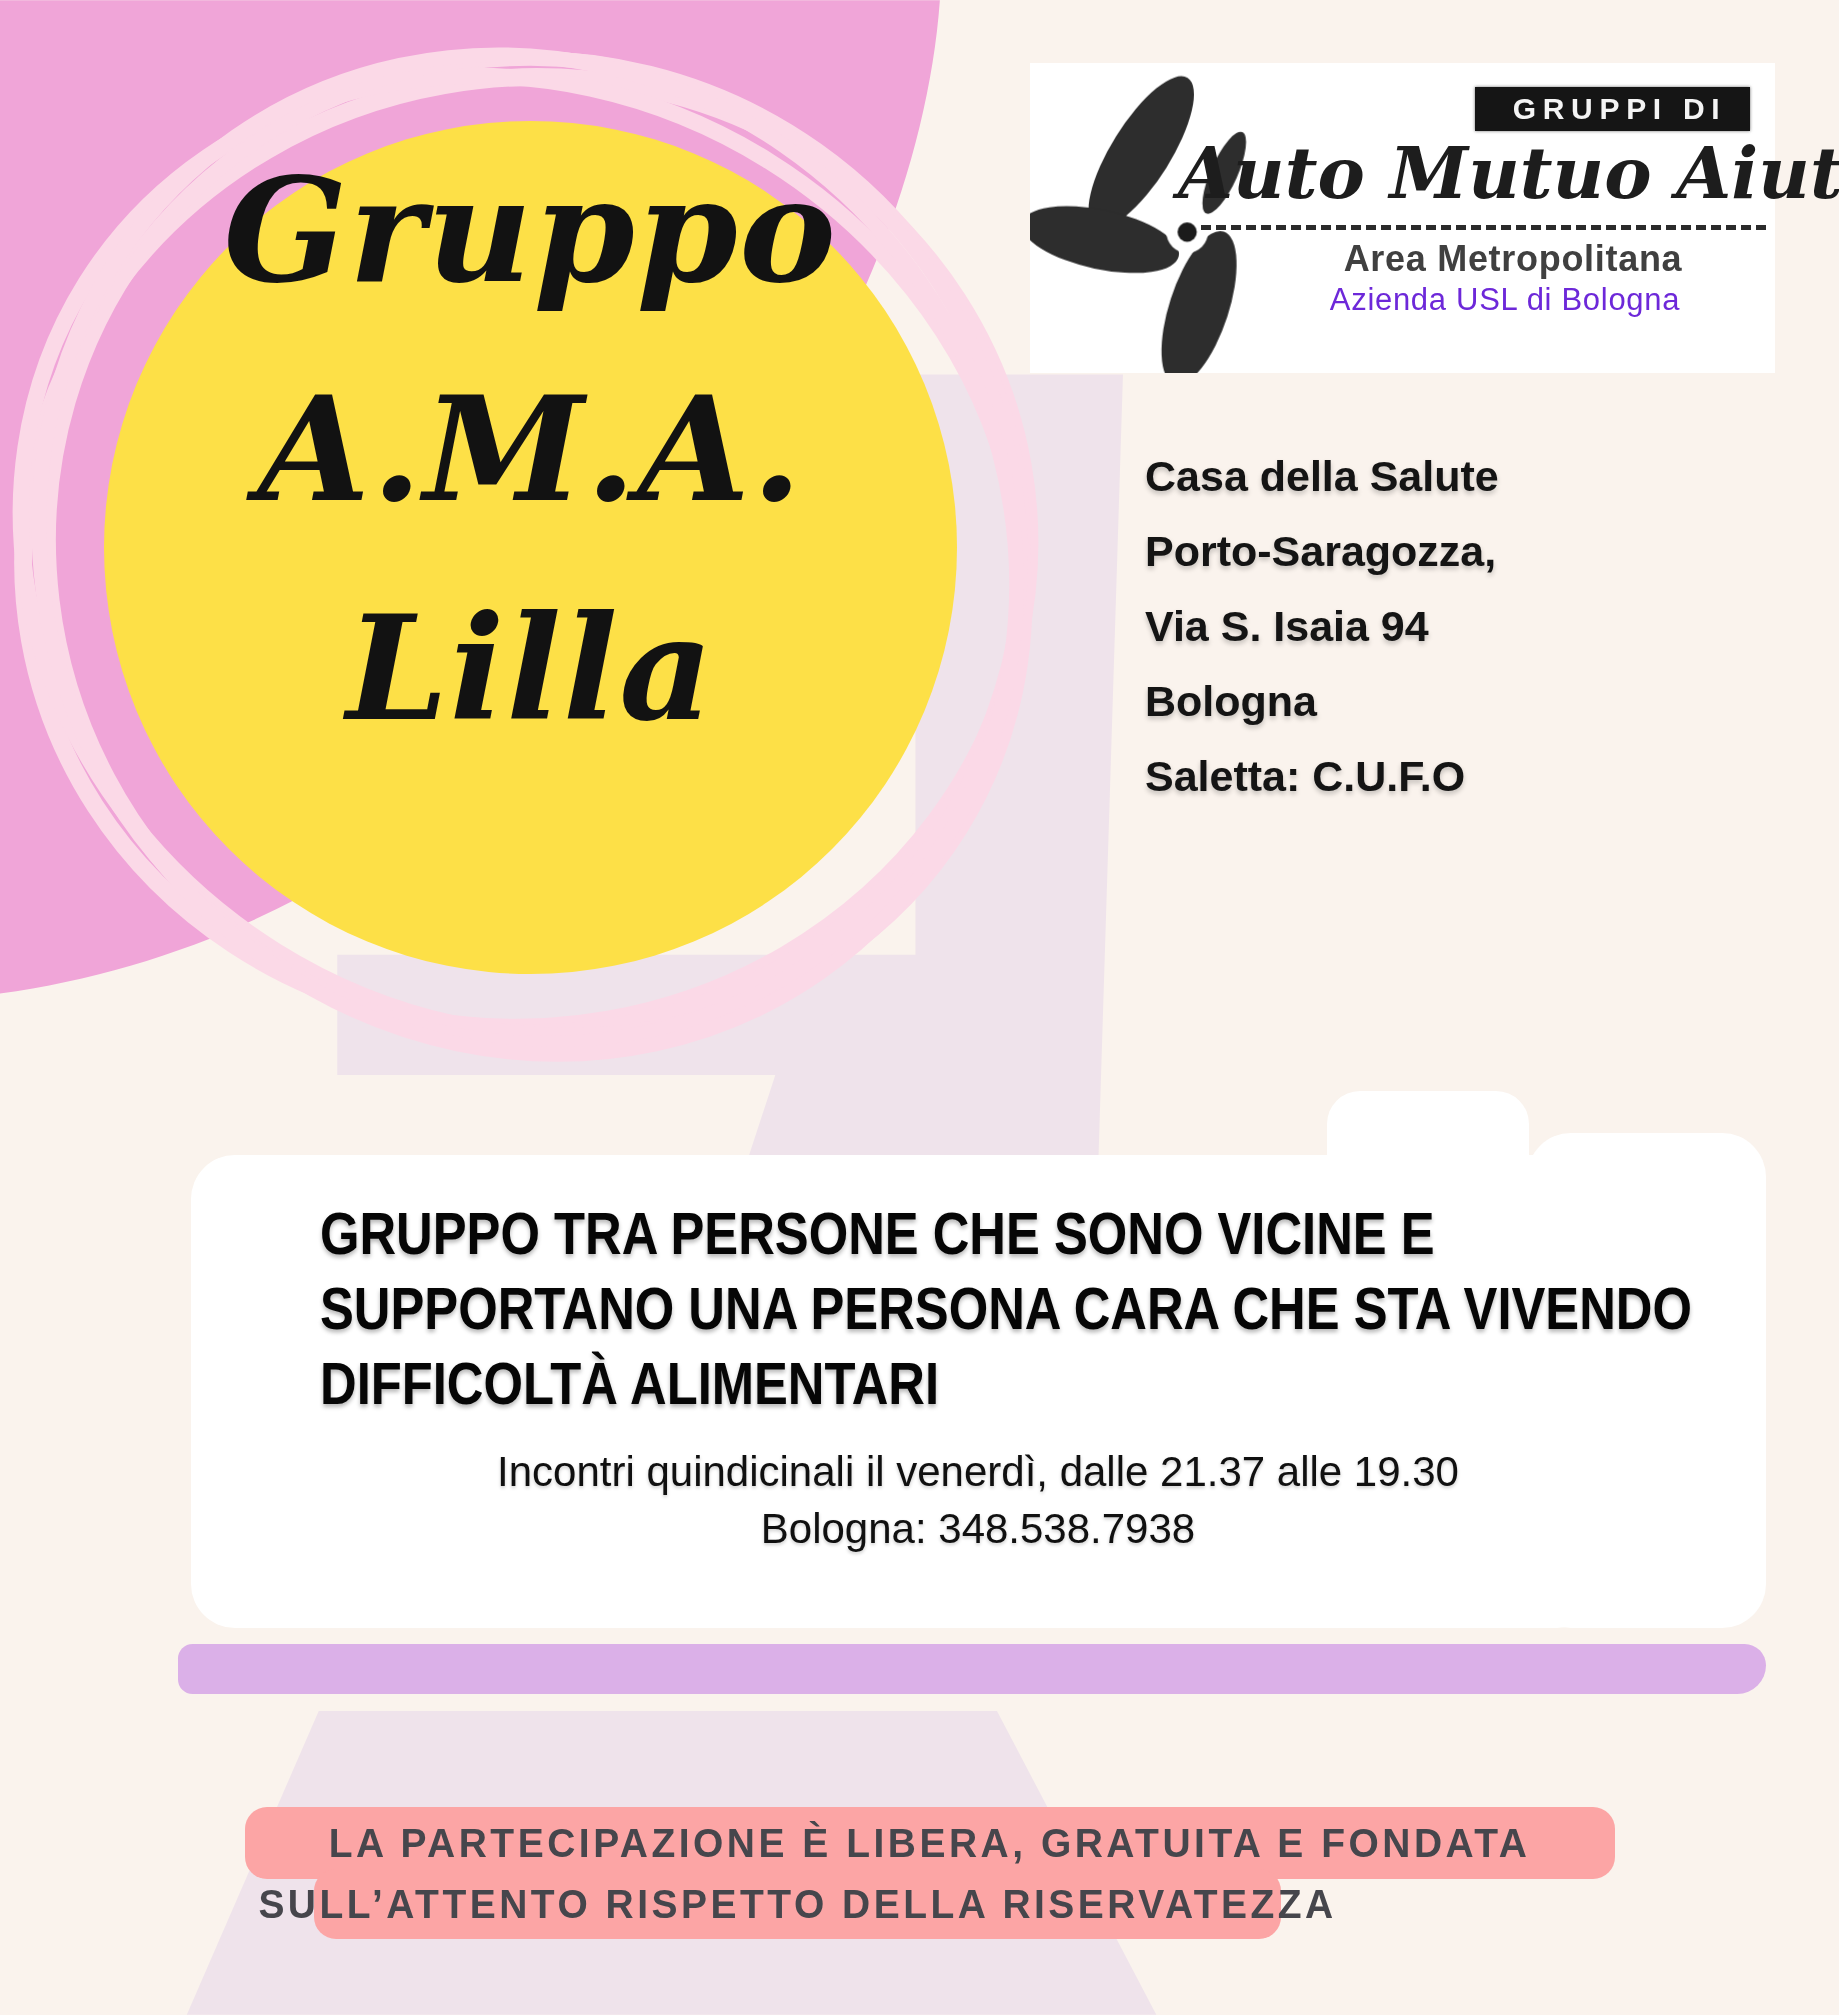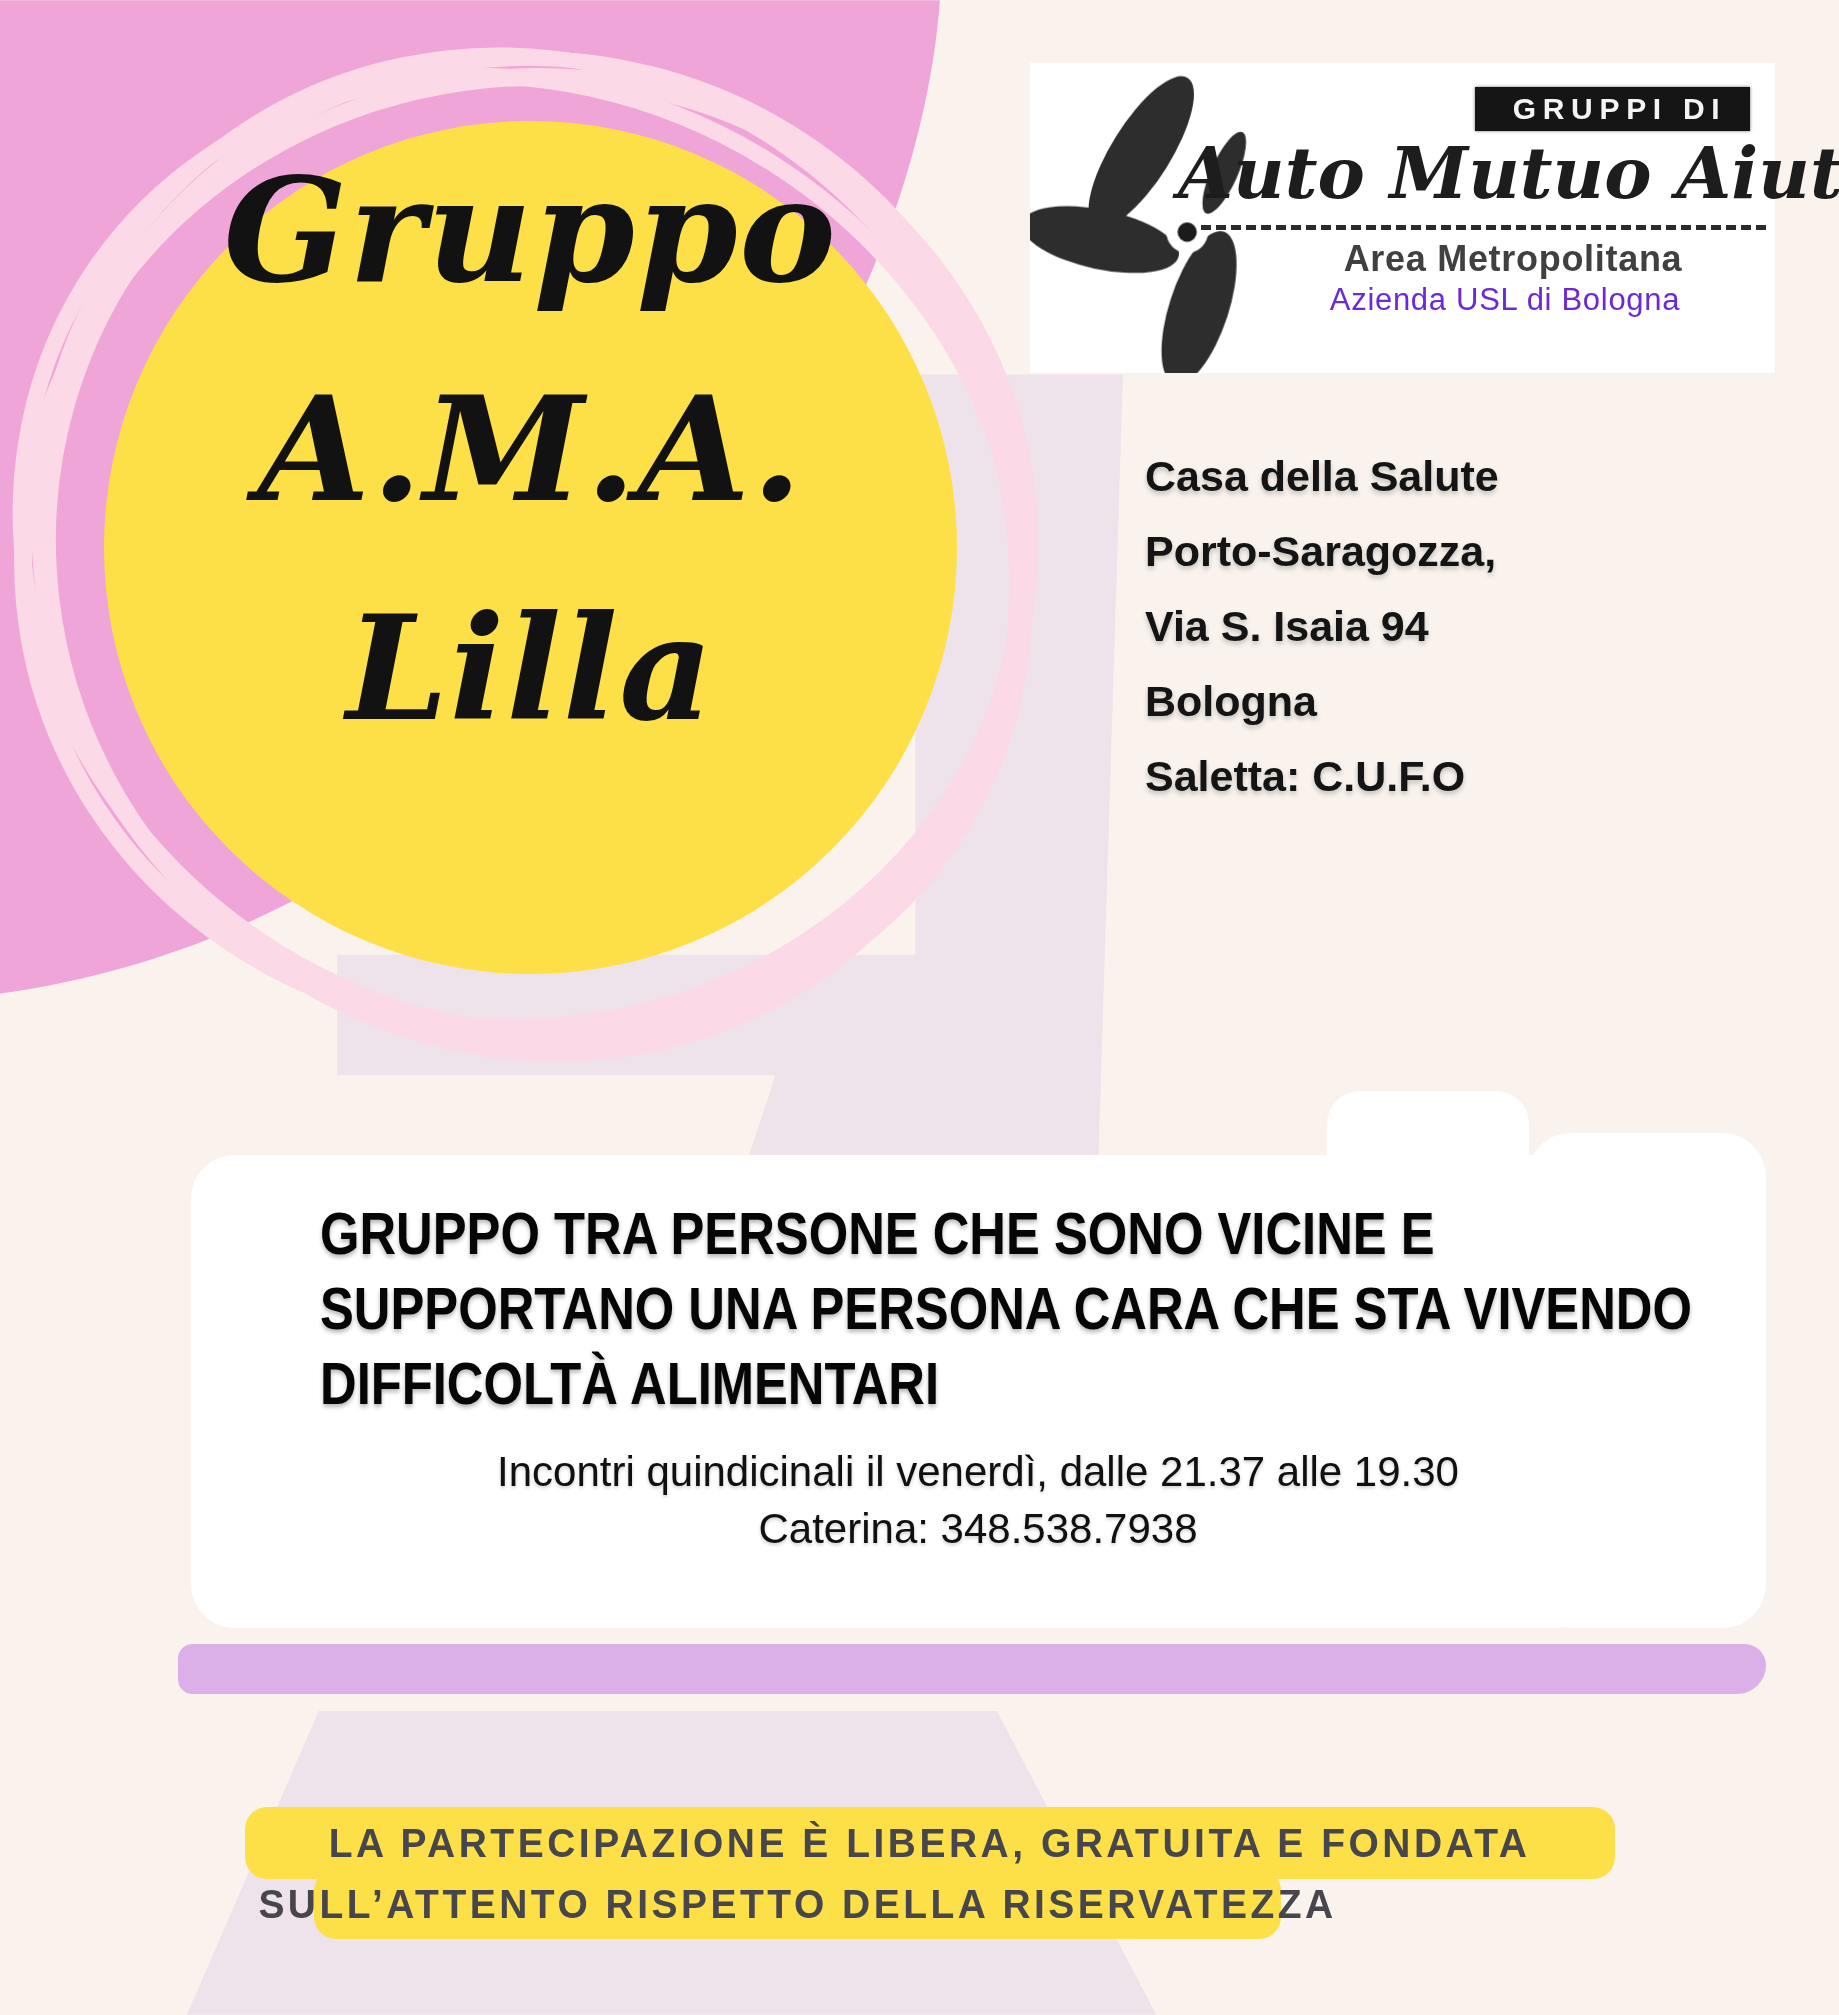--- a/index.html
+++ b/index.html
@@ -65,21 +65,21 @@
     font-size:42px;line-height:57px;color:#101010;
     text-shadow:0 2.2px 3.7px rgba(0,0,0,.2);
   }
   
   #lilac-bar{
     position:absolute;left:178px;top:1644px;width:1588px;height:50px;
     background:#DBB0E8;border-radius:30px 44px 59px 30px;
   }
   
   .yellow-box{
-    position:absolute;background:#fde047;border-radius:22px;
+    position:absolute;background:#fca5a5;border-radius:22px;
     display:flex;align-items:center;justify-content:center;
     font-weight:bold;color:#46464C;letter-spacing:3.7px;font-size:41px;white-space:nowrap;
   }
   #banner1{left:245px;top:1807px;width:1370px;height:72px;}
   #banner2{left:314px;top:1869px;width:967px;height:70px;}
   .yellow-box .btxt{transform:scaleX(.95);}
 </style>
 </head>
 <body>
 
@@ -145,21 +145,21 @@
   <div class="white-rect" id="card-main"></div>
 
   <div id="card-heading">
     <div>GRUPPO TRA PERSONE CHE SONO VICINE E</div>
     <div>SUPPORTANO UNA PERSONA CARA CHE STA VIVENDO</div>
     <div>DIFFICOLTÀ ALIMENTARI</div>
   </div>
 
   <div id="card-details">
     <div>Incontri quindicinali il venerdì, dalle 21.37 alle 19.30</div>
-    <div>Caterina: 348.538.7938</div>
+    <div>Bologna: 348.538.7938</div>
   </div>
 
   <div id="lilac-bar"></div>
 
   <div class="yellow-box" id="banner1">
     <span class="btxt">LA PARTECIPAZIONE È LIBERA, GRATUITA E FONDATA</span>
   </div>
   <div class="yellow-box" id="banner2">
     <span class="btxt">SULL’ATTENTO RISPETTO DELLA RISERVATEZZA</span>
   </div>

